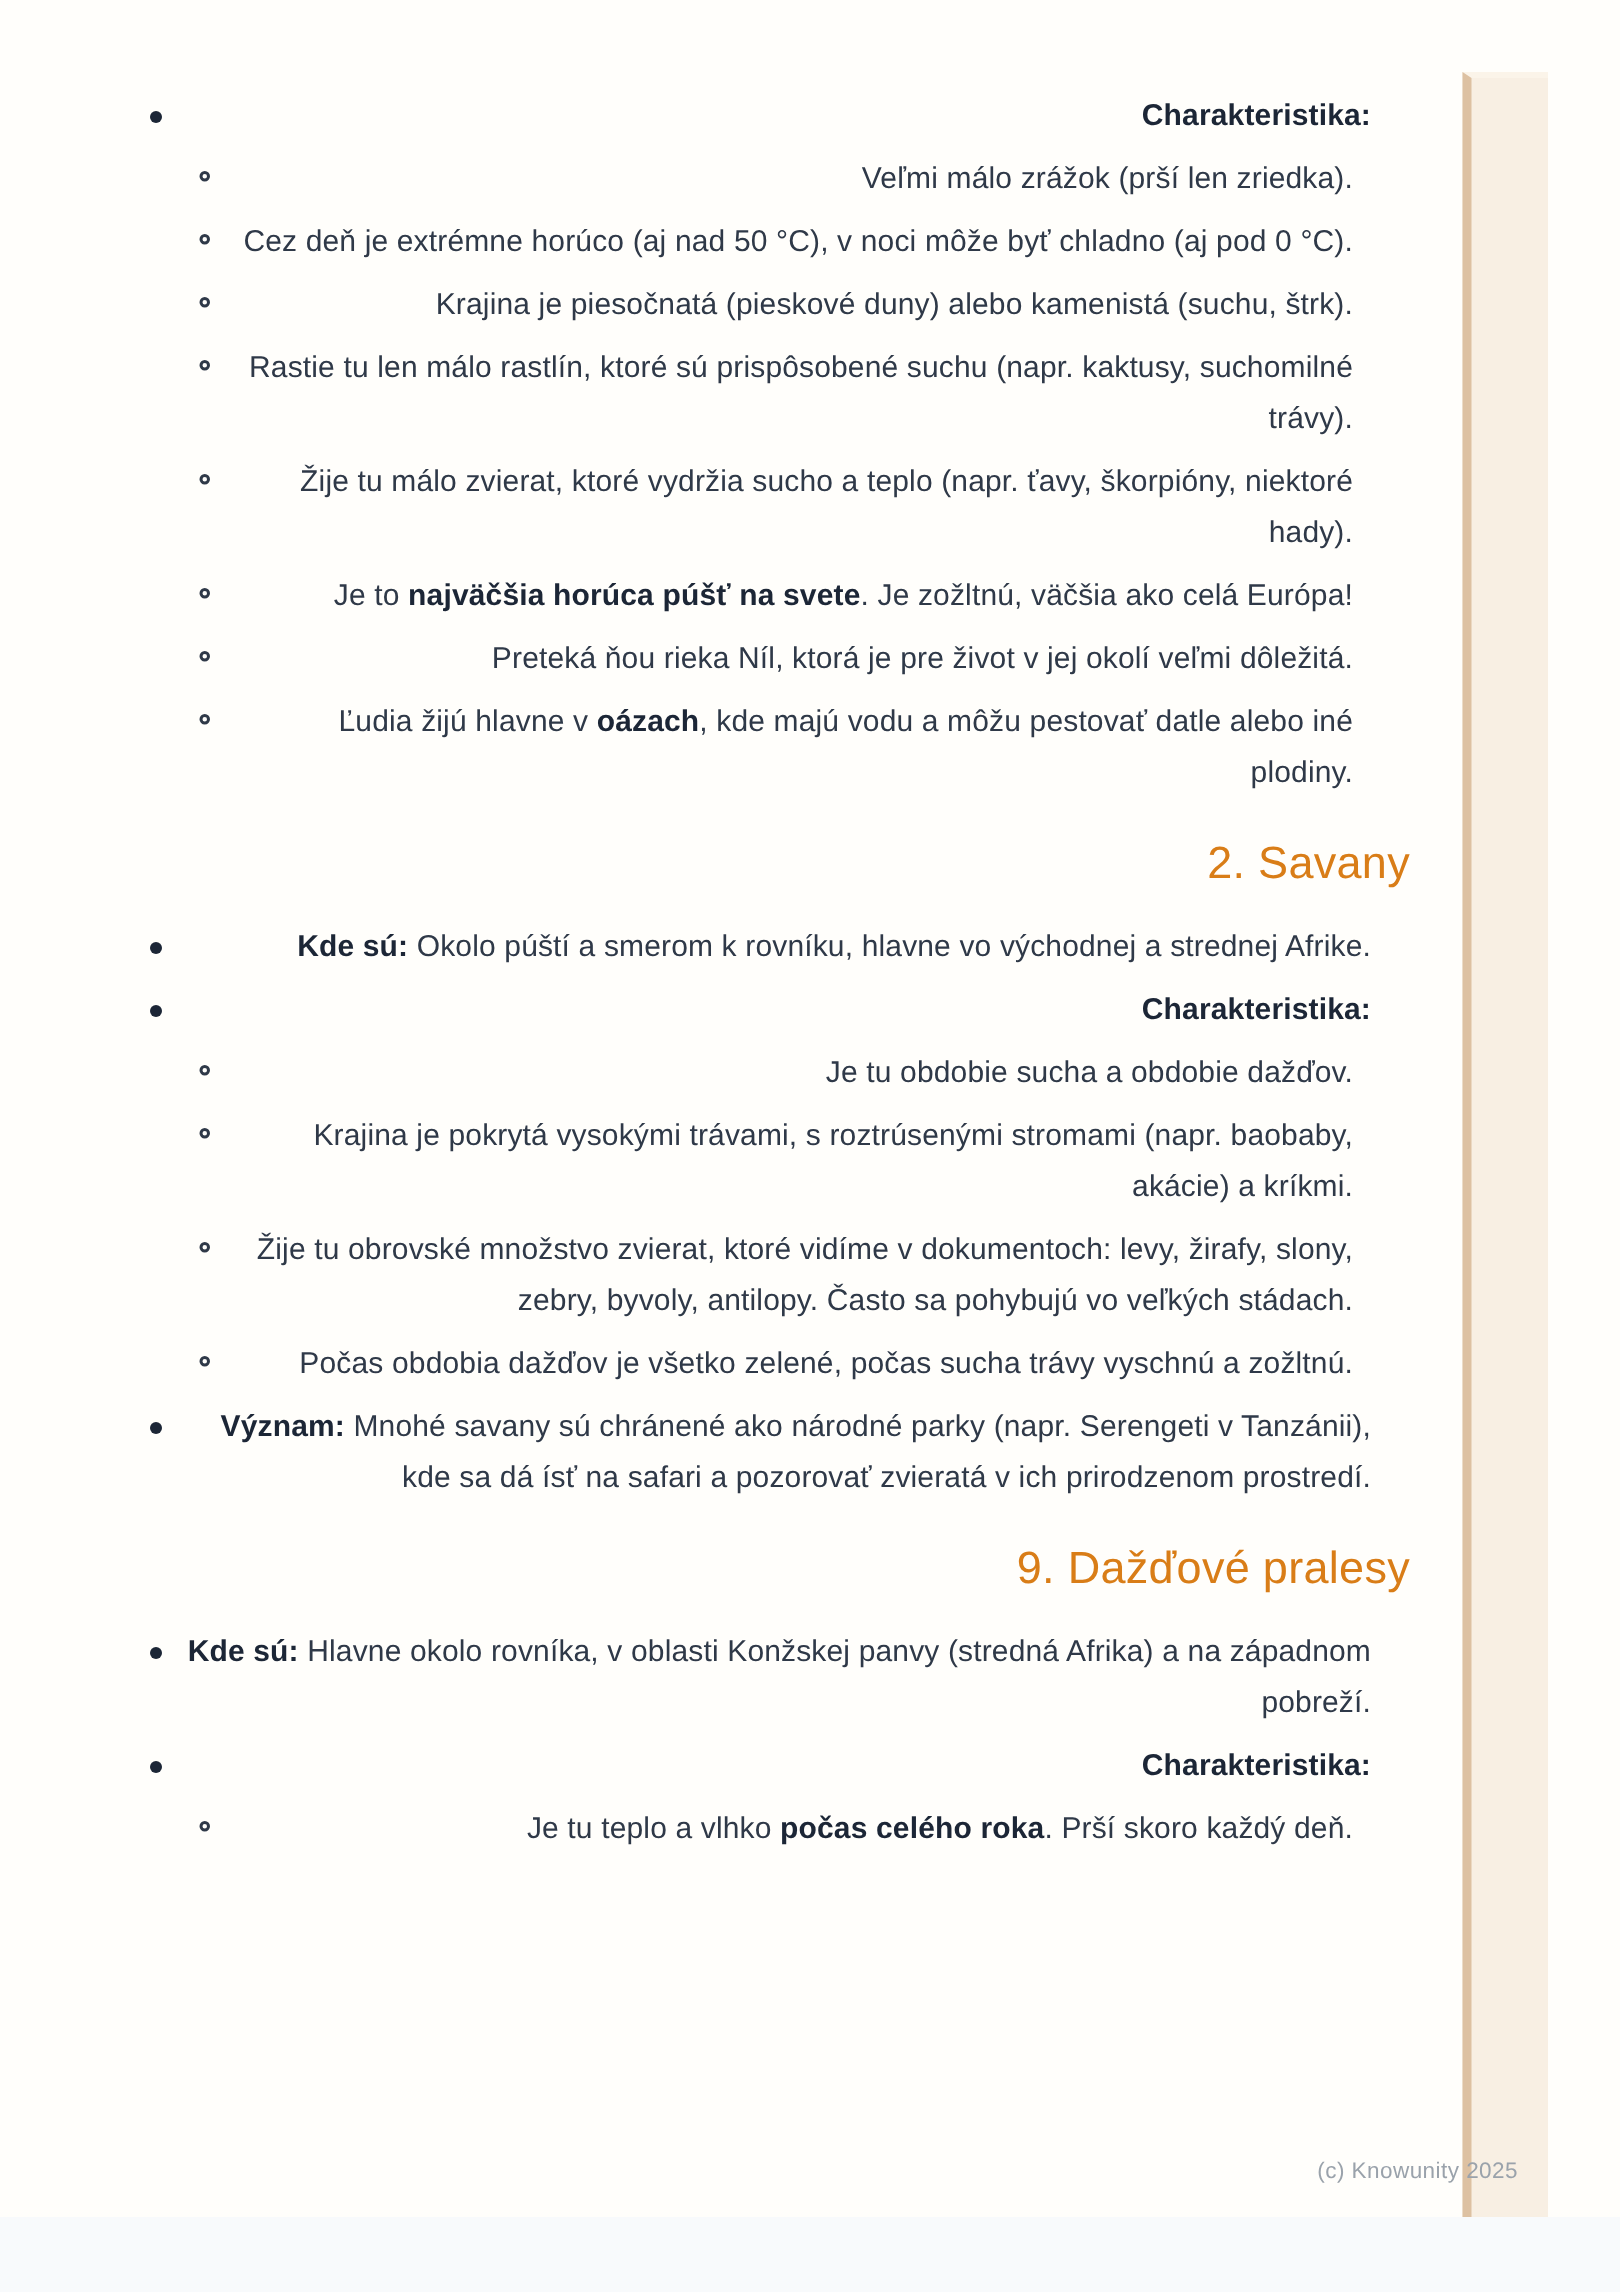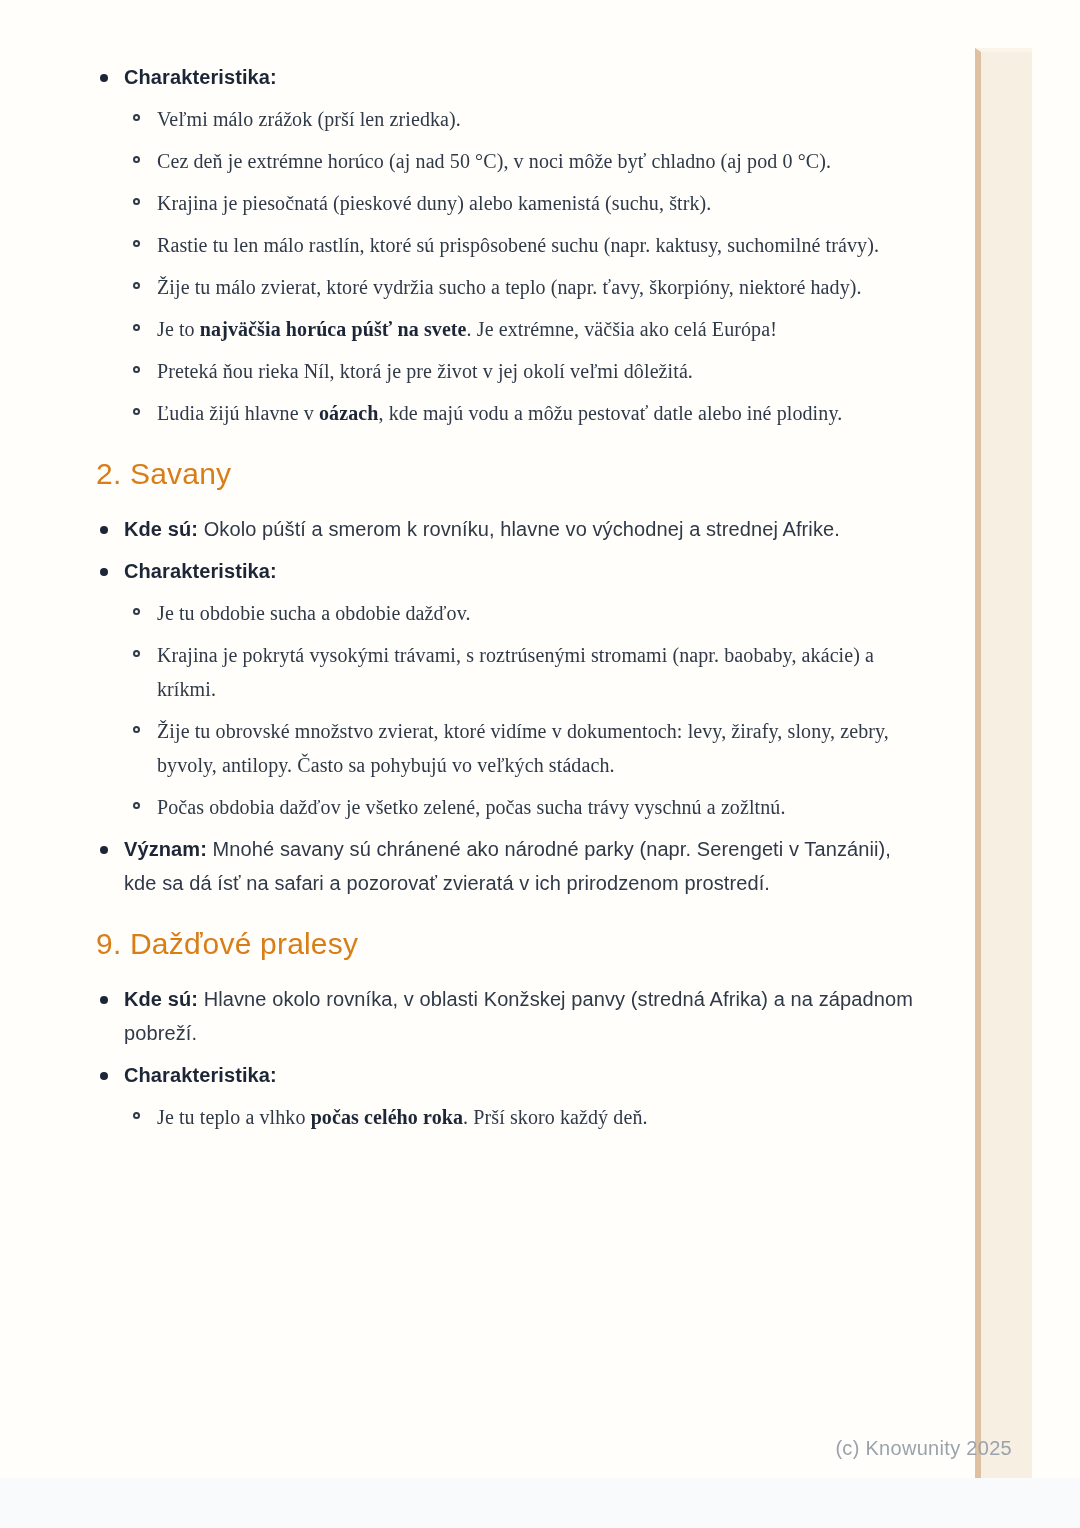--- a/index.html
+++ b/index.html
@@ -17,21 +17,21 @@
   html,body{width:1080px;height:1528px;overflow:hidden;}
   body{
     position:relative;
     background:var(--background);
     font-family:"Liberation Sans","DejaVu Sans",sans-serif;
     color:var(--text);
   }
   .page{
     position:absolute;
     left:0; top:0;
-    width:1080px; height:1528px;
+    width:1080px; height:1528px;text-align:right;
   }
   .content{
     position:absolute;
     left:0; top:54px;
     width:940px;
   }
   .li{
     position:relative;
     font-size:20px;
     line-height:34px;
@@ -43,21 +43,20 @@
     color:var(--text-bold);
   }
   .li.li1{
     margin-left:124px;
     max-width:790px;
     margin-top:6px;
   }
   .li.li2{
     margin-left:157px;
     max-width:745px;
-    font-family:Liberation Serif, serif;
   }
   .marker{
     position:absolute;
     display:block;
   }
   .li1 > .marker{
     left:-24px; top:14px;
     width:8px; height:8px;
     border-radius:50%;
     background:var(--text-bold);
@@ -89,40 +88,40 @@
   .bottom-strip{
     position:absolute;
     left:0; bottom:0;
     width:1080px; height:50px;
     background:var(--bottom-strip);
     z-index:2;
   }
   .watermark{
     position:absolute;
     top:1438px; right:68px;
-    font-size:20px;
+    font-size:15px;
     line-height:20px;
     color:var(--watermark-gray);
     z-index:3;
     letter-spacing:0.3px;
   }
 </style>
 </head>
 <body>
 
 <div class="page">
   <div class="edge-bar"></div>
   <div class="content">
       <div class="li li1"><span class="marker"></span><span class="txt"><strong>Charakteristika:</strong></span></div>
       <div class="li li2"><span class="marker"></span><span class="txt"><span>Veľmi málo zrážok (prší len zriedka).</span></span></div>
       <div class="li li2"><span class="marker"></span><span class="txt"><span>Cez deň je extrémne horúco (aj nad 50 °C), v noci môže byť chladno (aj pod 0 °C).</span></span></div>
       <div class="li li2"><span class="marker"></span><span class="txt"><span>Krajina je piesočnatá (pieskové duny) alebo kamenistá (suchu, štrk).</span></span></div>
       <div class="li li2"><span class="marker"></span><span class="txt"><span>Rastie tu len málo rastlín, ktoré sú prispôsobené suchu (napr. kaktusy, suchomilné trávy).</span></span></div>
       <div class="li li2"><span class="marker"></span><span class="txt"><span>Žije tu málo zvierat, ktoré vydržia sucho a teplo (napr. ťavy, škorpióny, niektoré hady).</span></span></div>
-      <div class="li li2"><span class="marker"></span><span class="txt"><span>Je to </span><strong>najväčšia horúca púšť na svete</strong><span>. Je extrémne, väčšia ako celá Európa!</span></span></div>
+      <div class="li li2"><span class="marker"></span><span class="txt"><span>Je to </span><strong>najväčšia horúca púšť na svete</strong><span>. Je zožltnú, väčšia ako celá Európa!</span></span></div>
       <div class="li li2"><span class="marker"></span><span class="txt"><span>Preteká ňou rieka Níl, ktorá je pre život v jej okolí veľmi dôležitá.</span></span></div>
       <div class="li li2"><span class="marker"></span><span class="txt"><span>Ľudia žijú hlavne v </span><strong>oázach</strong><span>, kde majú vodu a môžu pestovať datle alebo iné plodiny.</span></span></div>
       <h2>2. Savany</h2>
       <div class="li li1"><span class="marker"></span><span class="txt"><strong>Kde sú:</strong><span> Okolo púští a smerom k rovníku, hlavne vo východnej a strednej Afrike.</span></span></div>
       <div class="li li1"><span class="marker"></span><span class="txt"><strong>Charakteristika:</strong></span></div>
       <div class="li li2"><span class="marker"></span><span class="txt"><span>Je tu obdobie sucha a obdobie dažďov.</span></span></div>
       <div class="li li2"><span class="marker"></span><span class="txt"><span>Krajina je pokrytá vysokými trávami, s roztrúsenými stromami (napr. baobaby, akácie) a kríkmi.</span></span></div>
       <div class="li li2"><span class="marker"></span><span class="txt"><span>Žije tu obrovské množstvo zvierat, ktoré vidíme v dokumentoch: levy, žirafy, slony, zebry, byvoly, antilopy. Často sa pohybujú vo veľkých stádach.</span></span></div>
       <div class="li li2"><span class="marker"></span><span class="txt"><span>Počas obdobia dažďov je všetko zelené, počas sucha trávy vyschnú a zožltnú.</span></span></div>
       <div class="li li1"><span class="marker"></span><span class="txt"><strong>Význam:</strong><span> Mnohé savany sú chránené ako národné parky (napr. Serengeti v Tanzánii), kde sa dá ísť na safari a pozorovať zvieratá v ich prirodzenom prostredí.</span></span></div>

